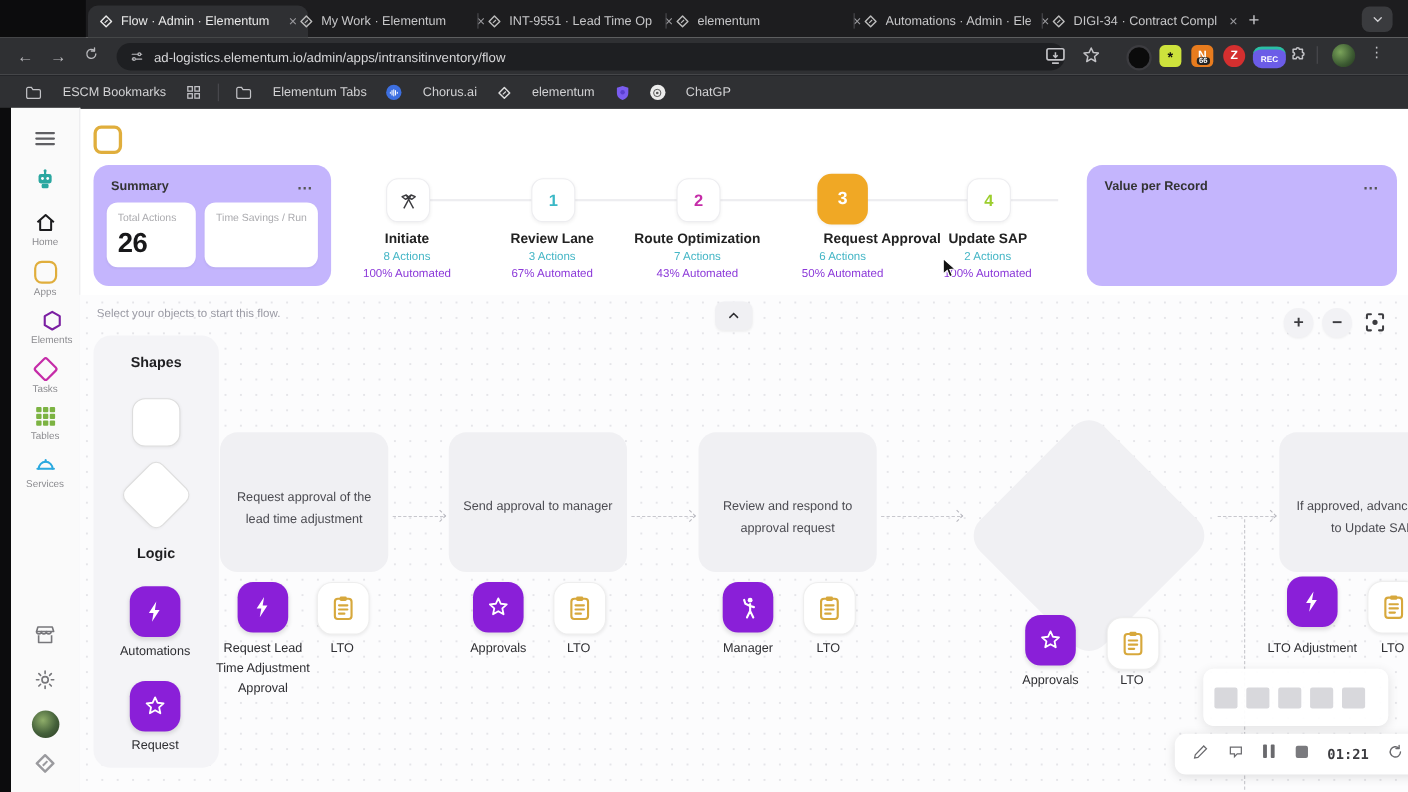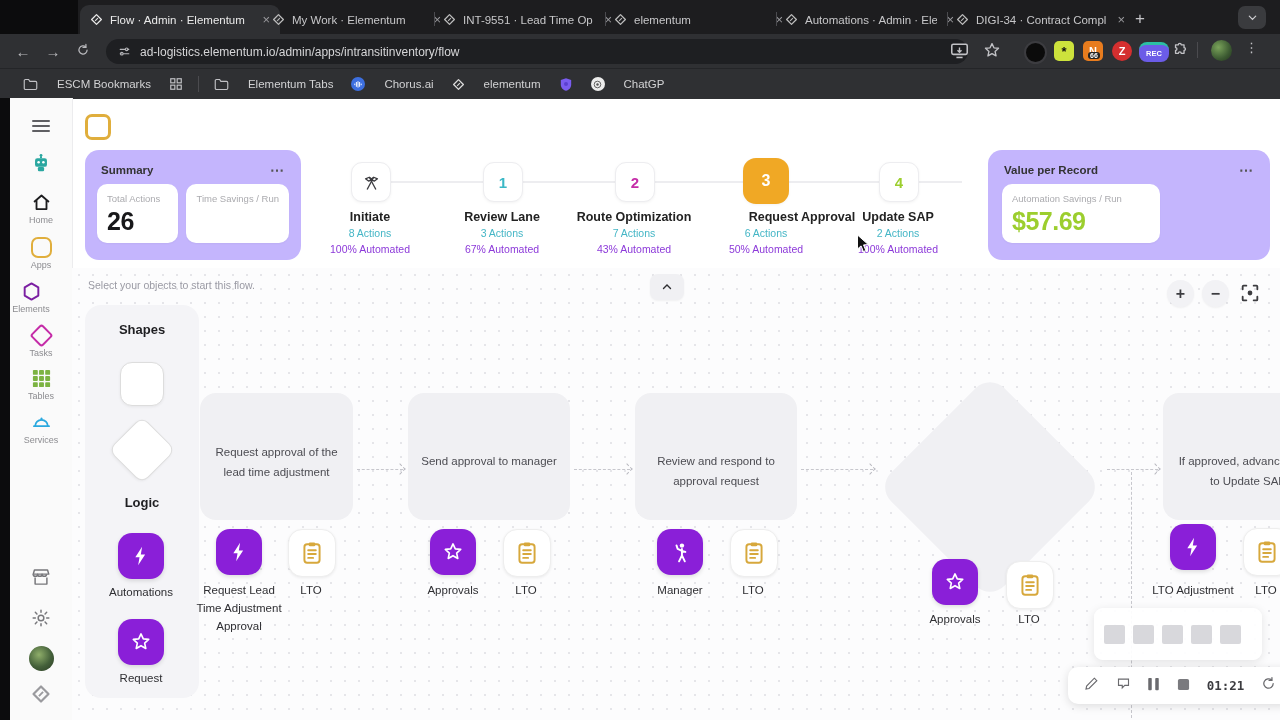--- a/index.html
+++ b/index.html
@@ -276,21 +276,21 @@
         </svg>
     </span>
     <span>Home</span>
   </div>
   <div class="abs sitem" style="left:10px;top:235px;">
     <span class="sic">
         <span style="width:17px;height:17px;border:2.4px solid #E0AE3C;border-radius:7px;display:inline-block;"></span>
       </span>
     <span>Apps</span>
   </div>
-  <div class="abs sitem" style="left:0;top:279px;">
+  <div class="abs sitem" style="left:16px;top:279px;">
     <span class="sic">
       <svg width="21" height="21" viewBox="0 0 24 24">
           <path d="M12 2.8 19.8 7.3v9.4L12 21.2 4.2 16.7V7.3z" fill="none" stroke="#7B1FA2" stroke-width="2.2" stroke-linejoin="round"></path>
         </svg>
     </span>
     <span>Elements</span>
   </div>
   <div class="abs sitem" style="left:10px;top:323px;">
     <span class="sic">
         <span style="width:13px;height:13px;border:2.4px solid #C52CA8;border-radius:3px;transform:rotate(45deg);display:inline-block;"></span>
@@ -396,24 +396,20 @@
   <div class="abs steplbl" style="left:823px;">Update SAP</div>
   <div class="abs stepact" style="left:823px;">2 Actions</div>
   <div class="abs stepauto" style="left:823px;">100% Automated</div>
 
   <div class="abs scard" style="left:988px;top:150px;width:282px;height:110px;">
     <div class="chead">
       <span>Value per Record</span>
       <span class="dots">⋯</span>
     </div>
     <div style="display:flex;gap:10px;padding:2px 14px;">
-      <div class="mcard" style="width:138px;">
-        <div class="mlabel">Automation Savings / Run</div>
-        <div class="mval lime">$57.69</div>
-      </div>
     </div>
   </div>
 
   <div class="abs canvas"></div>
 
   <div class="abs hint" style="left:88px;top:279px;">Select your objects to start this flow.</div>
   <div class="abs collapsebtn" style="left:650px;top:274px;">
     <svg width="12" height="12" viewBox="0 0 24 24">
         <path d="M5 15l7-7 7 7" fill="none" stroke="#2e2e32" stroke-width="2.8" stroke-linecap="round"></path>
       </svg>

